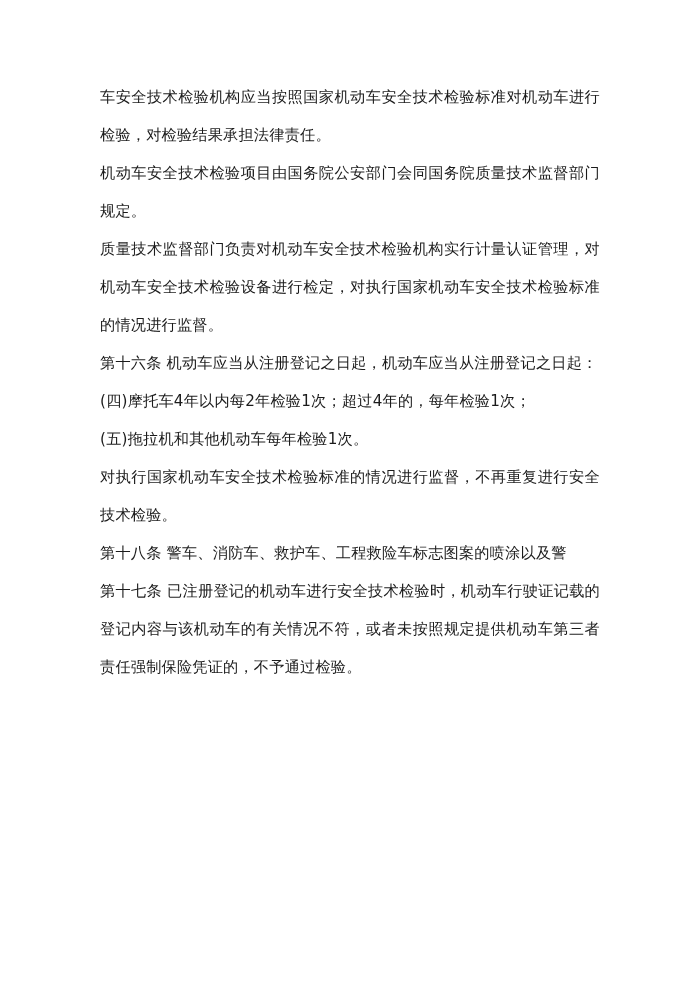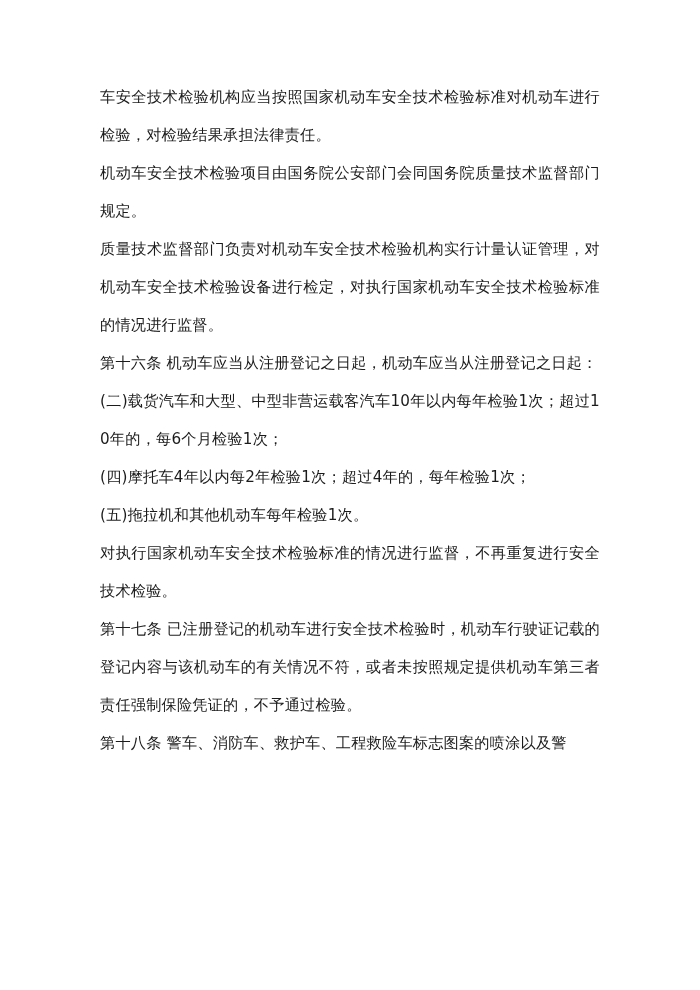--- a/index.html
+++ b/index.html
@@ -37,20 +37,19 @@
 </style>
 </head>
 <body>
 
 <div class="page">
   <div class="doc-body">
     <p class="para">车安全技术检验机构应当按照国家机动车安全技术检验标准对机动车进行检验，对检验结果承担法律责任。</p>
     <p class="para">机动车安全技术检验项目由国务院公安部门会同国务院质量技术监督部门规定。</p>
     <p class="para">质量技术监督部门负责对机动车安全技术检验机构实行计量认证管理，对机动车安全技术检验设备进行检定，对执行国家机动车安全技术检验标准的情况进行监督。</p>
     <p class="para">第十六条 机动车应当从注册登记之日起，机动车应当从注册登记之日起：</p>
-    <p class="para">(二)载货汽车和大型、中型非营运载客汽车10年以内每年检验1次；超过10年的，每6个月检验1次；</p>
     <p class="para">(四)摩托车4年以内每2年检验1次；超过4年的，每年检验1次；</p>
     <p class="para">(五)拖拉机和其他机动车每年检验1次。</p>
     <p class="para">对执行国家机动车安全技术检验标准的情况进行监督，不再重复进行安全技术检验。</p>
+    <p class="para">第十八条 警车、消防车、救护车、工程救险车标志图案的喷涂以及警</p>
     <p class="para">第十七条 已注册登记的机动车进行安全技术检验时，机动车行驶证记载的登记内容与该机动车的有关情况不符，或者未按照规定提供机动车第三者责任强制保险凭证的，不予通过检验。</p>
-    <p class="para">第十八条 警车、消防车、救护车、工程救险车标志图案的喷涂以及警</p>
   </div>
 </div>
 
 </body></html>

